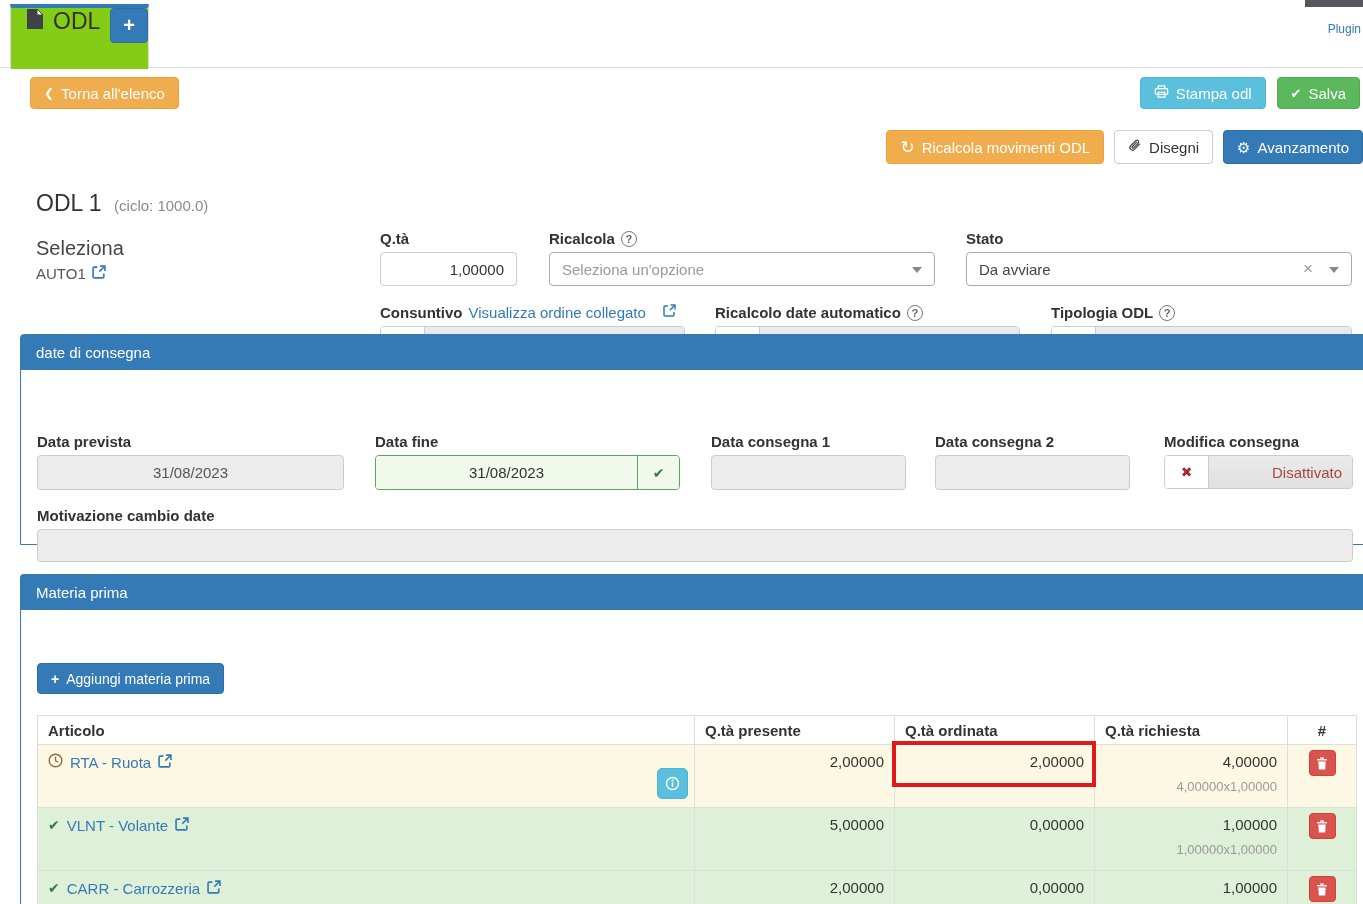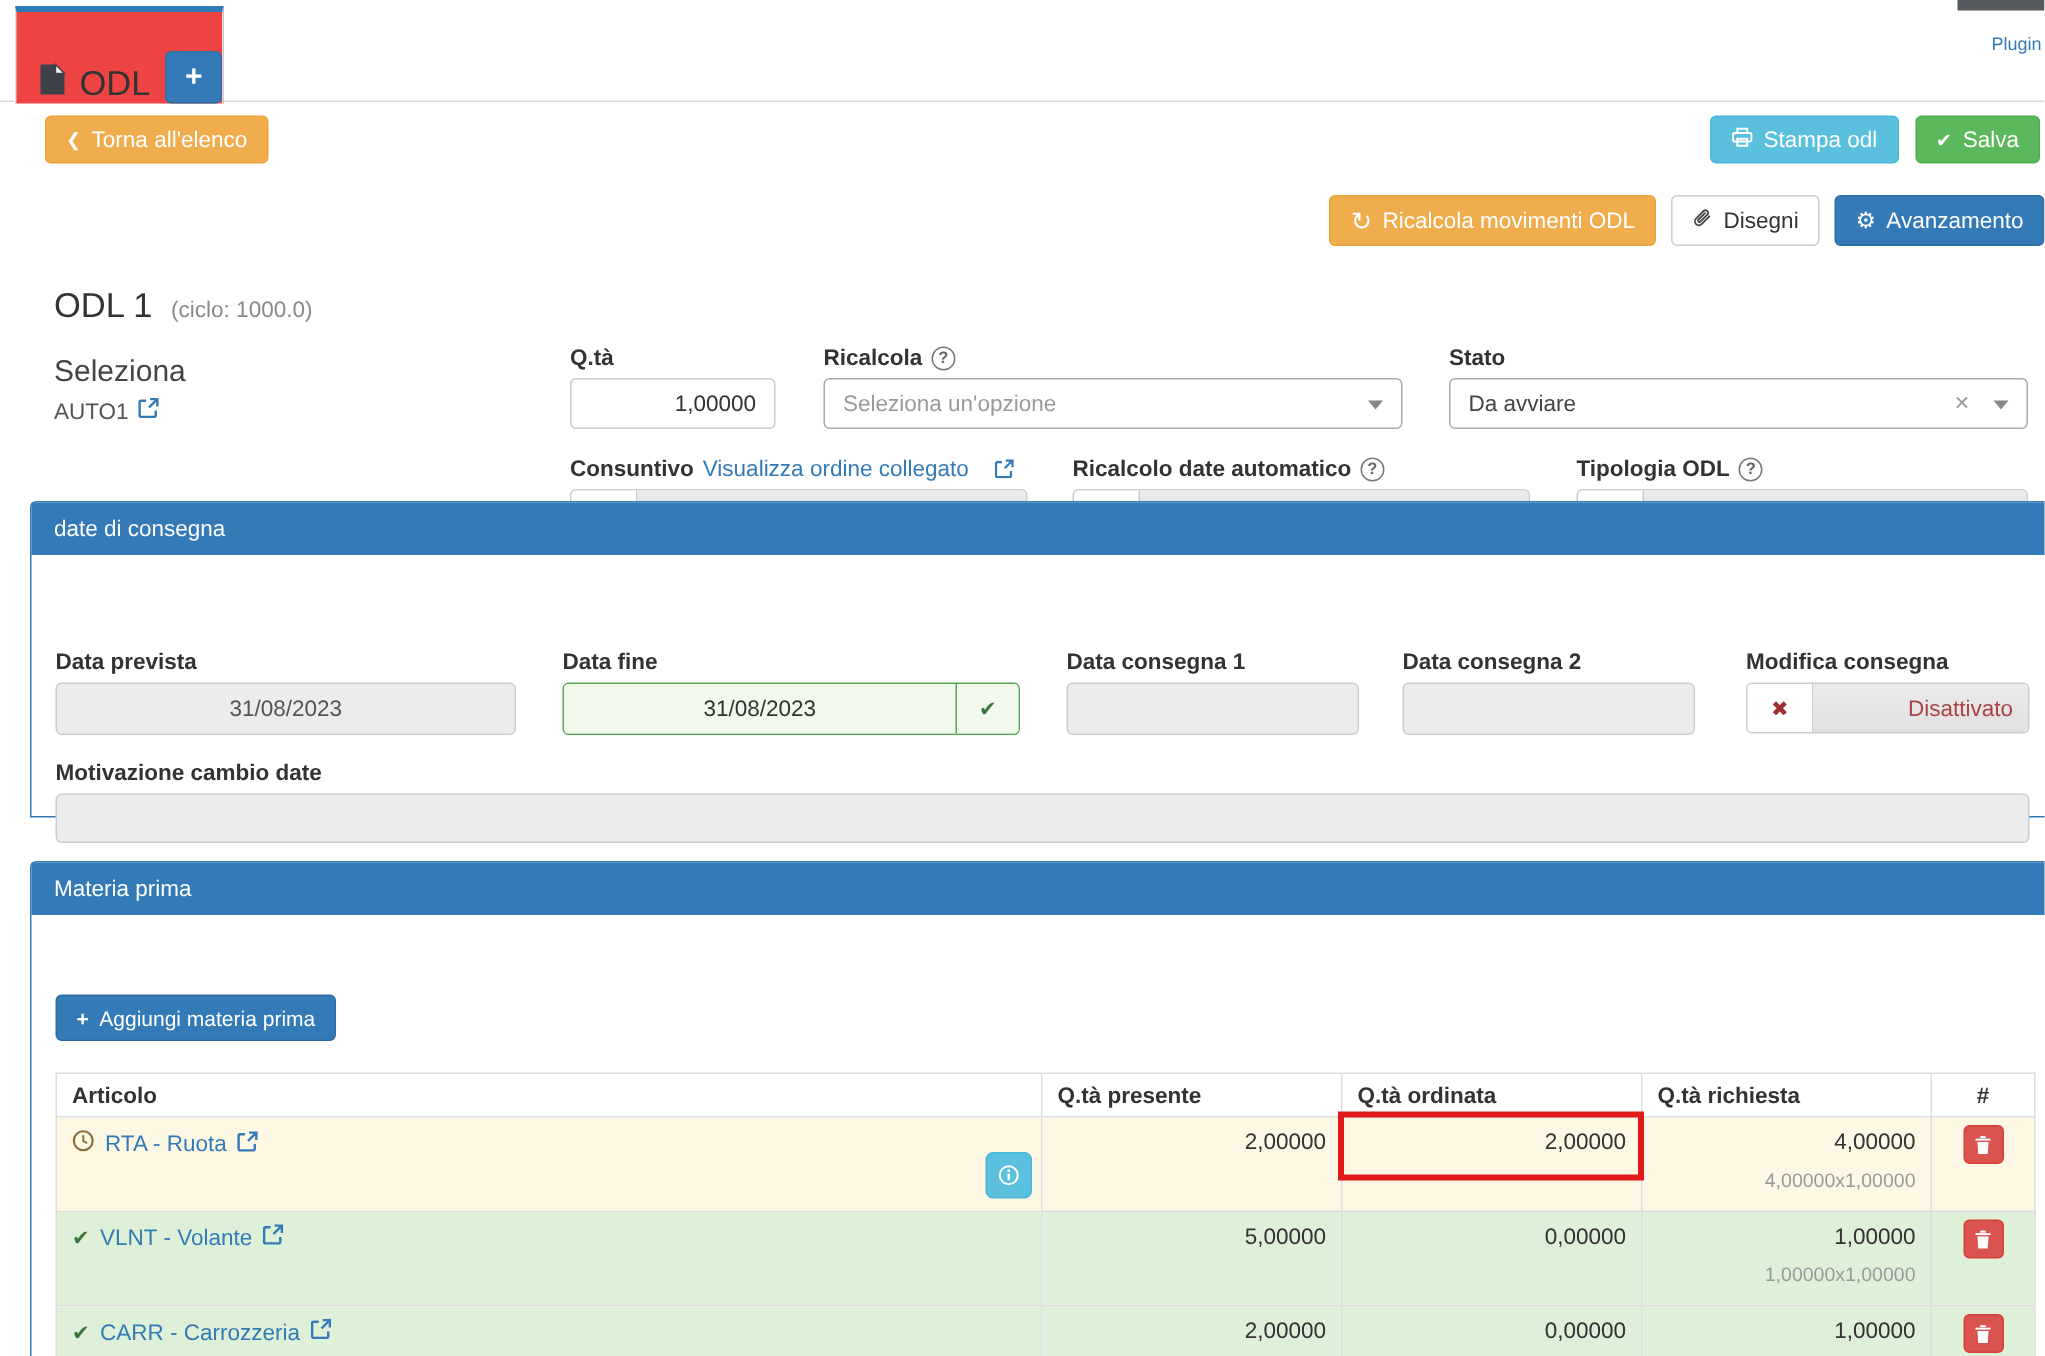--- a/index.html
+++ b/index.html
@@ -3,23 +3,23 @@
 <meta charset="utf-8">
 <style>
   * { margin:0; padding:0; box-sizing:border-box; }
   html,body { width:1363px; height:904px; overflow:hidden; background:#fff;
               font-family:"Liberation Sans","DejaVu Sans",sans-serif; color:#333; }
   #app { position:relative; width:1363px; height:904px; background:#fff; }
 
   
   #tabbar { position:absolute; left:0; top:0; width:1363px; height:68px; background:#fff;
             border-bottom:1px solid #d9d9d9; }
-  .tab { position:absolute; left:10px; top:4px; width:139px; height:65px; background:#ef4444;
+  .tab { position:absolute; left:10px; top:4px; width:139px; height:65px; background:#84cc16;
          border:1px solid #ddd; border-bottom:none; border-top:4px solid #2f7bb9;
-         display:flex; align-items:flex-end; padding-left:15px; z-index:2; }
+         display:flex; align-items:flex-start; padding-left:15px; z-index:2; }
   .tab-label { font-size:23px; color:#333; margin-left:9px; }
   .tab-add-btn { width:38px; height:35px; background:#337ab7; border:1px solid #2e6da4; border-radius:4px;
                  color:#fff; font-size:20px; font-weight:bold; display:flex; align-items:center;
                  justify-content:center; margin-left:10px; cursor:pointer; }
   .plugin-link { position:absolute; right:2px; top:22px; color:#337ab7; font-size:12px; cursor:pointer; }
   .top-strip { position:absolute; right:0; top:0; width:58px; height:7px; background:#55585c; }
 
   
   .btn { display:inline-flex; align-items:center; gap:7px; height:32px; padding:0 13px;
          border-radius:4px; font-size:15px; cursor:pointer; white-space:nowrap; border:1px solid transparent; }
@@ -66,21 +66,21 @@
                  font-size:15px; }
   .tg-red { color:#a94442; }
   .tg-green { color:#3c763d; }
   .icon-cross { color:#9f2f2f; font-size:14px; font-weight:bold; }
   .icon-check { color:#3c763d; font-size:14px; font-weight:bold; }
   .body-left { justify-content:flex-start; padding-left:14px; }
   .body-center { justify-content:center; }
   .body-right { justify-content:flex-end; padding-right:10px; }
 
   .link { color:#337ab7; cursor:pointer; text-decoration:none; }
-  .label-link { font-weight:normal; font-size:15px; display:inline-flex; align-items:center; gap:17px; }
+  .label-link { font-weight:normal; font-size:15px; display:inline-flex; align-items:flex-start; gap:17px; }
 
   
   .panel { position:absolute; left:20px; width:1350px; border:1px solid #337ab7; border-radius:4px 4px 0 0; background:#fff; }
   .panel-heading { height:35px; background:#337ab7; color:#fff; font-size:15px; display:flex;
                    align-items:center; padding-left:15px; }
   .panel-body { position:relative; }
   #dates-panel { top:334px; height:211px; }
   #materials-panel { top:574px; height:340px; border-bottom:none; }
 
   .dis-input { background:#ececec; border:1px solid #ccc; border-radius:4px; height:35px; font-size:15px;

